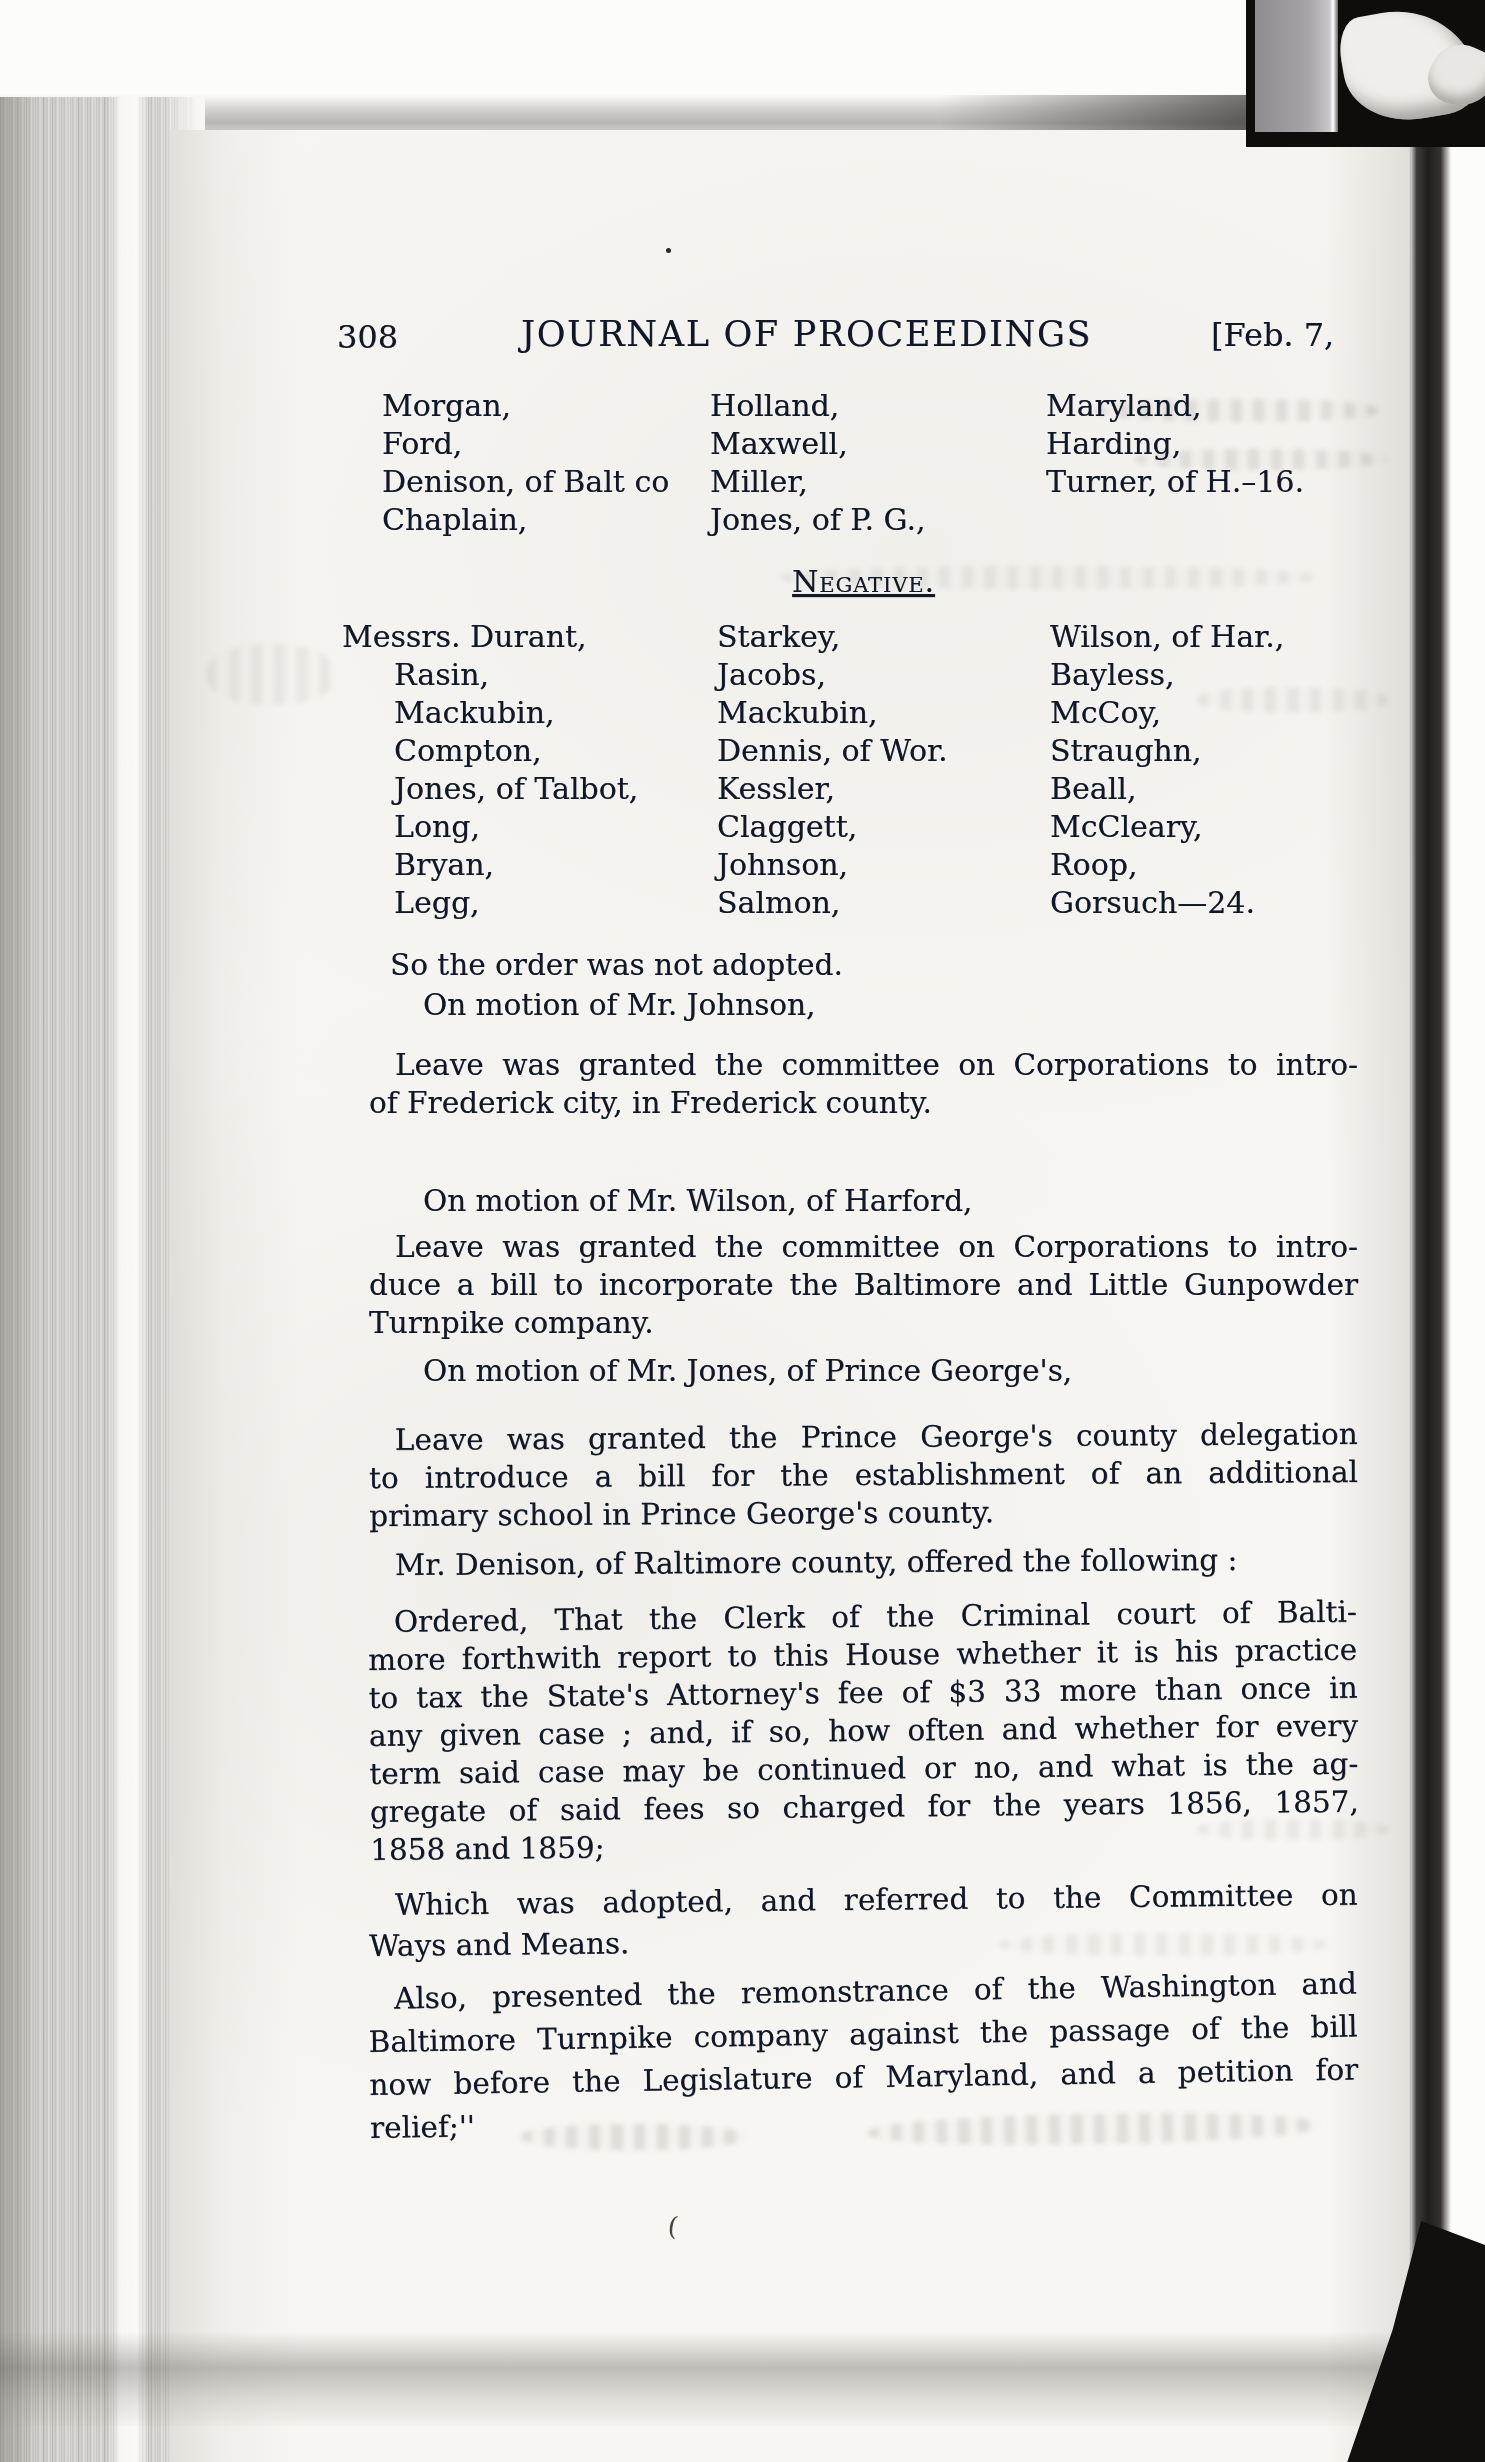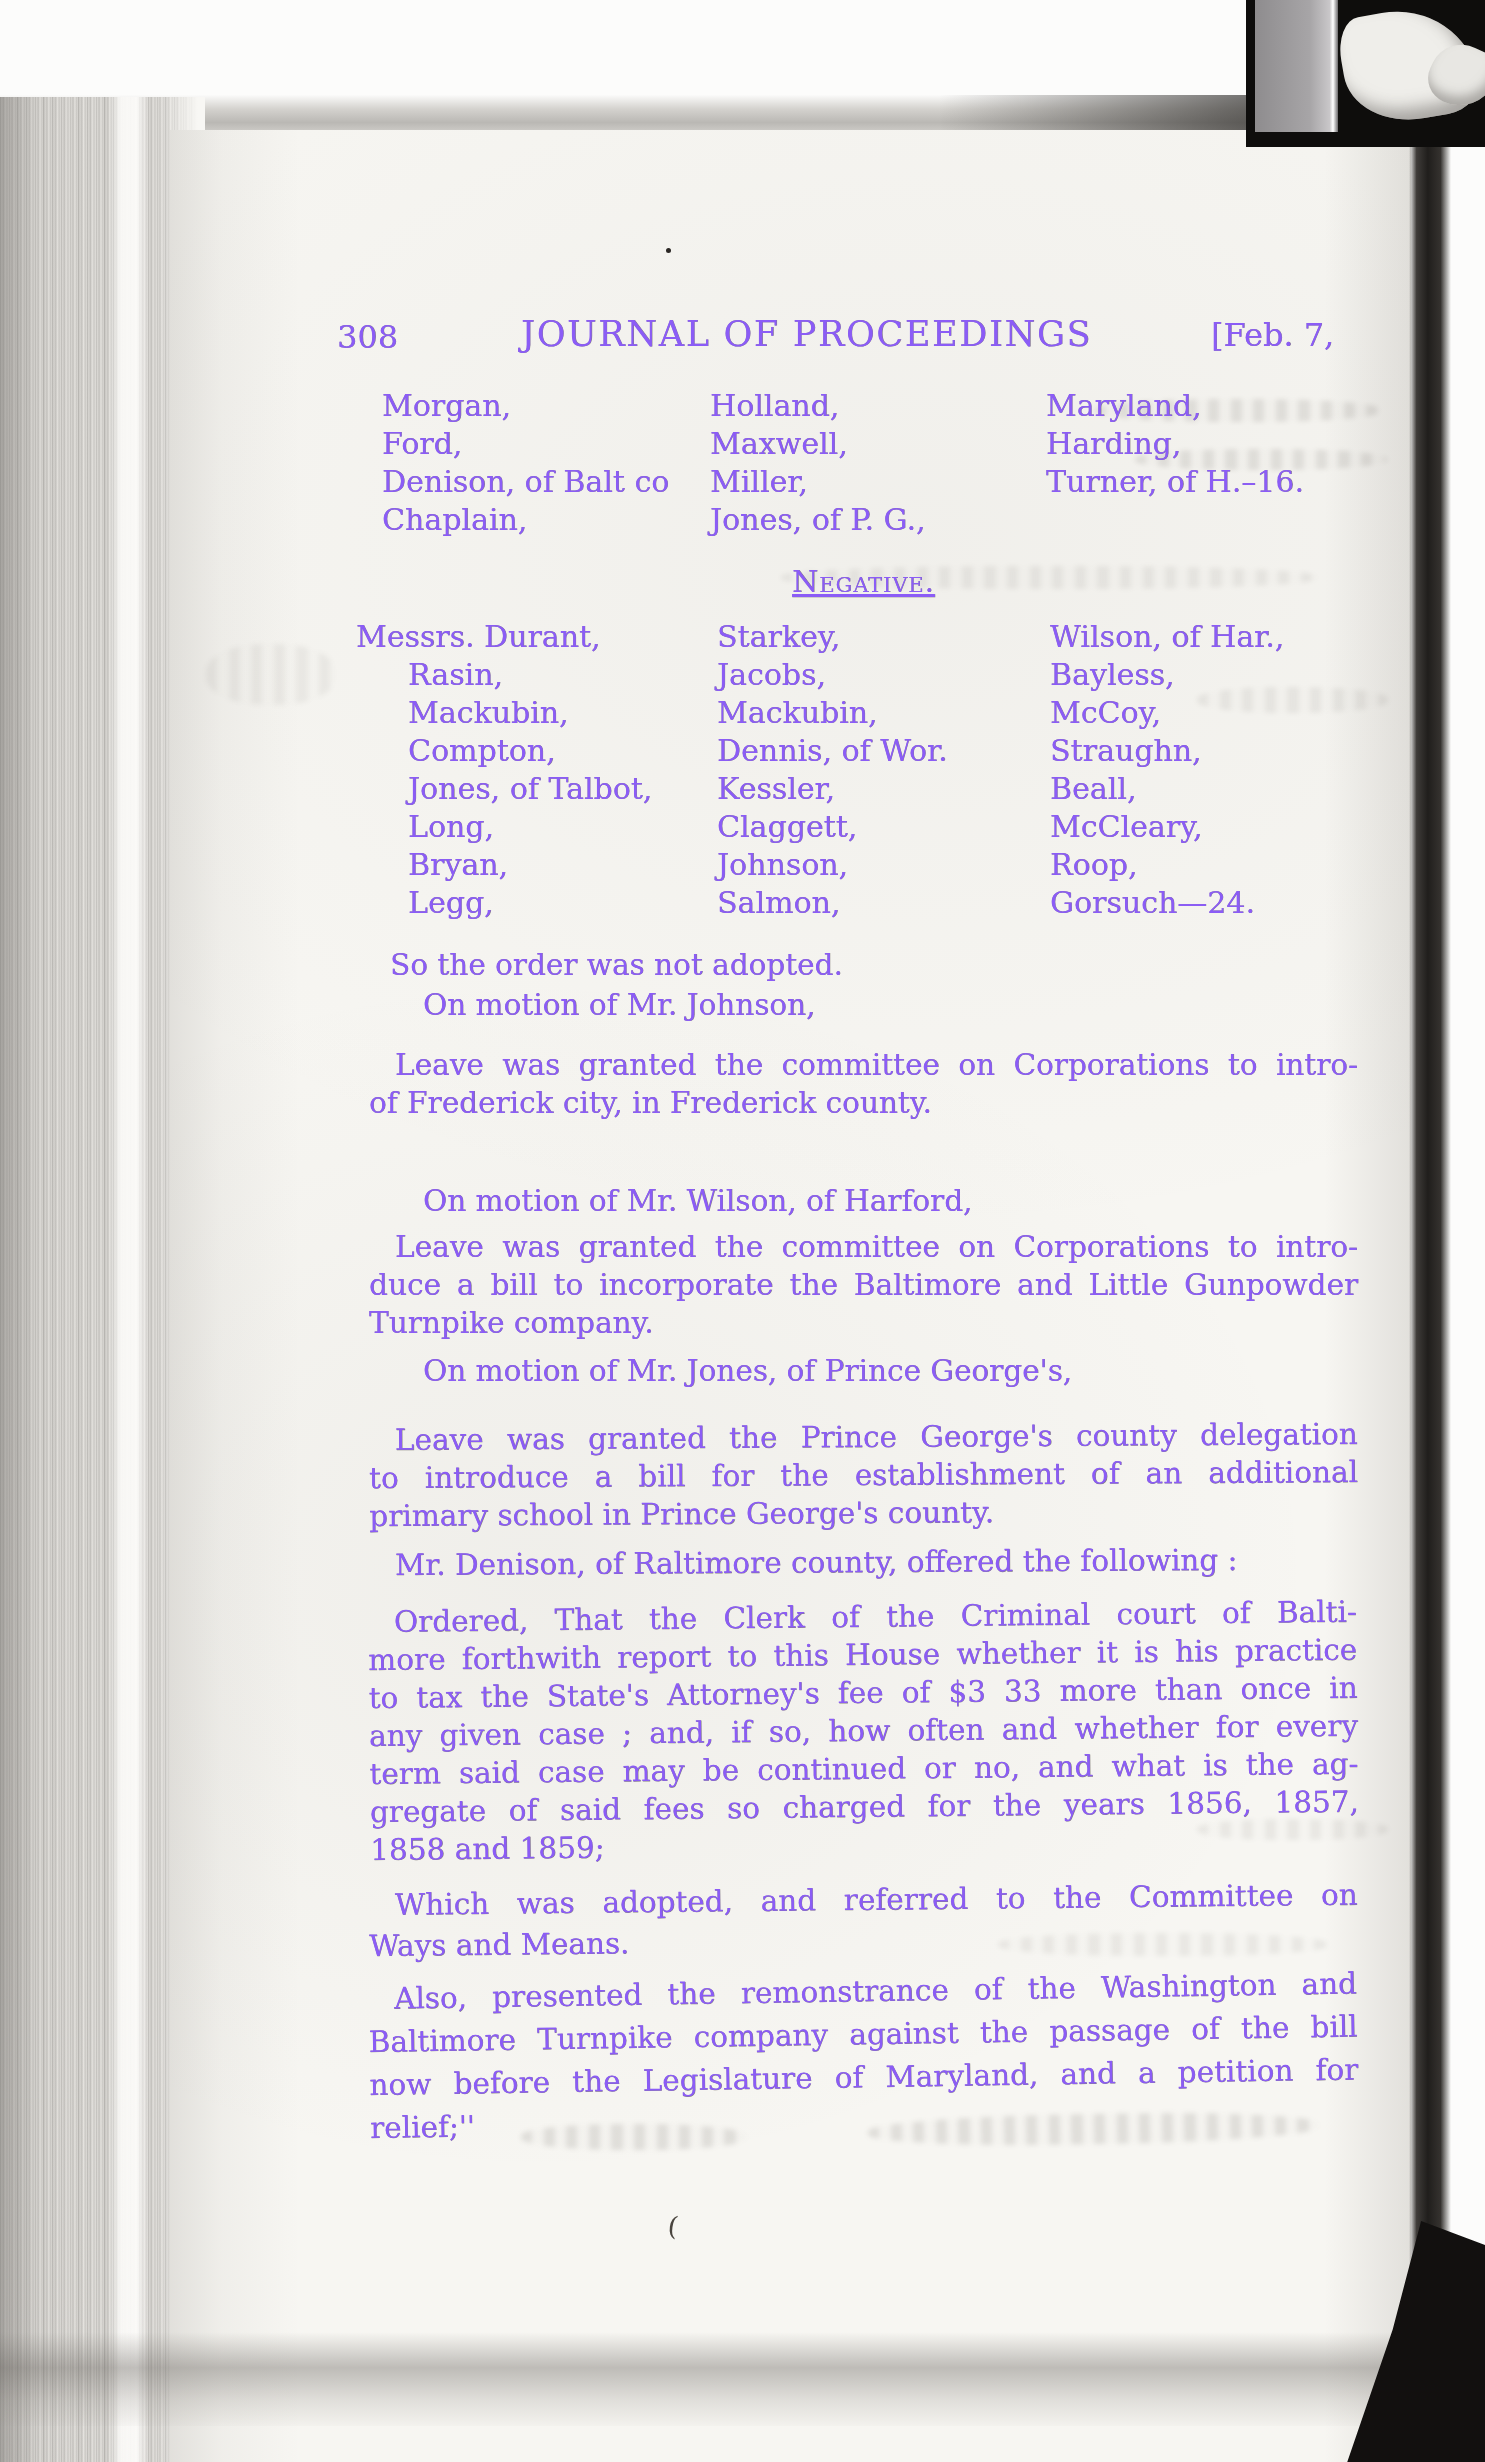--- a/index.html
+++ b/index.html
@@ -68,21 +68,21 @@
   }
 
   
   .smudge{
     position:absolute;z-index:3;border-radius:45%;
     background:repeating-linear-gradient(90deg, rgba(95,90,84,0.30) 0 11.3px, rgba(95,90,84,0.04) 11.3px 22.6px);
     filter:blur(2.6px);opacity:.45;
   }
 
   
-  .content{position:absolute;inset:0;z-index:4;color:#8b5cf6;}
+  .content{position:absolute;inset:0;z-index:4;color:#0f172a;}
   .ink{text-shadow:0.3px 0.3px 0.6px rgba(40,34,28,0.55);}
   .hdr-num{position:absolute;left:337px;top:318px;font-size:32px;}
   .hdr-title{position:absolute;left:521px;top:314px;width:599px;font-size:35px;letter-spacing:1.7px;}
   .hdr-date{position:absolute;left:1211px;top:316px;font-size:32px;}
 
   .vote-list{position:absolute;left:0;top:0;width:100%;font-size:30px;}
   .vcol{position:absolute;top:0;}
   .vitem{height:38px;line-height:38px;white-space:nowrap;}
   .vitem.ind{padding-left:52px;}
 
@@ -155,21 +155,21 @@
       <div class="vcol" style="left:1046px">
         <div class="vitem">Maryland,</div>
         <div class="vitem">Harding,</div>
         <div class="vitem">Turner, of H.–16.</div>
       </div>
     </div>
 
     <div class="heading-sc">Negative.</div>
 
     <div class="vote-list" style="top:618px">
-      <div class="vcol" style="left:356px">
+      <div class="vcol" style="left:342px">
         <div class="vitem">Messrs. Durant,</div>
         <div class="vitem ind">Rasin,</div>
         <div class="vitem ind">Mackubin,</div>
         <div class="vitem ind">Compton,</div>
         <div class="vitem ind">Jones, of Talbot,</div>
         <div class="vitem ind">Long,</div>
         <div class="vitem ind">Bryan,</div>
         <div class="vitem ind">Legg,</div>
       </div>
       <div class="vcol" style="left:717px">

